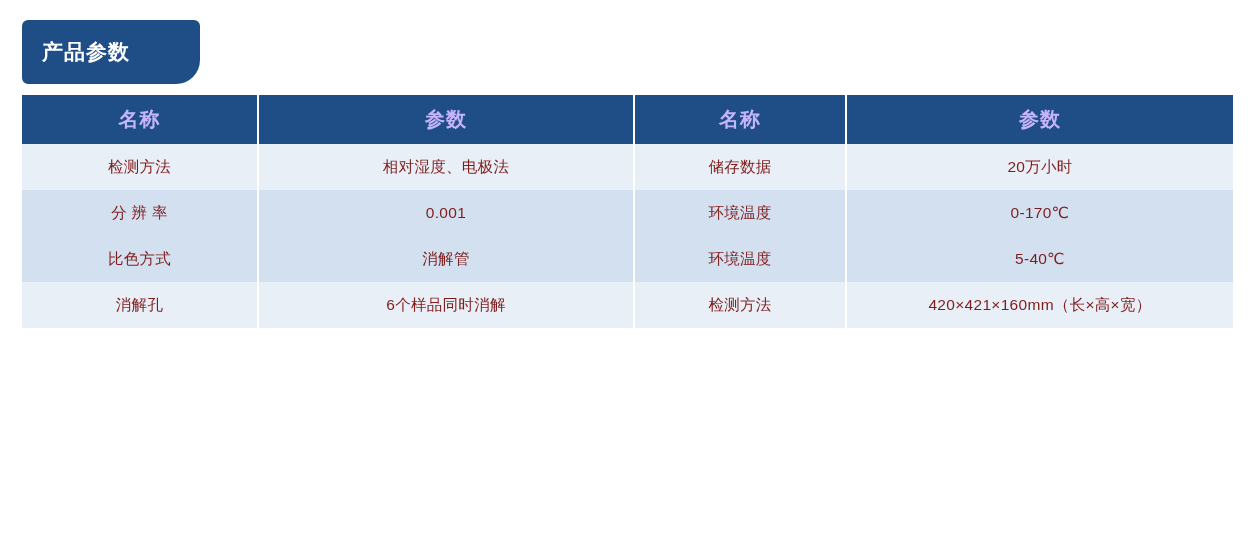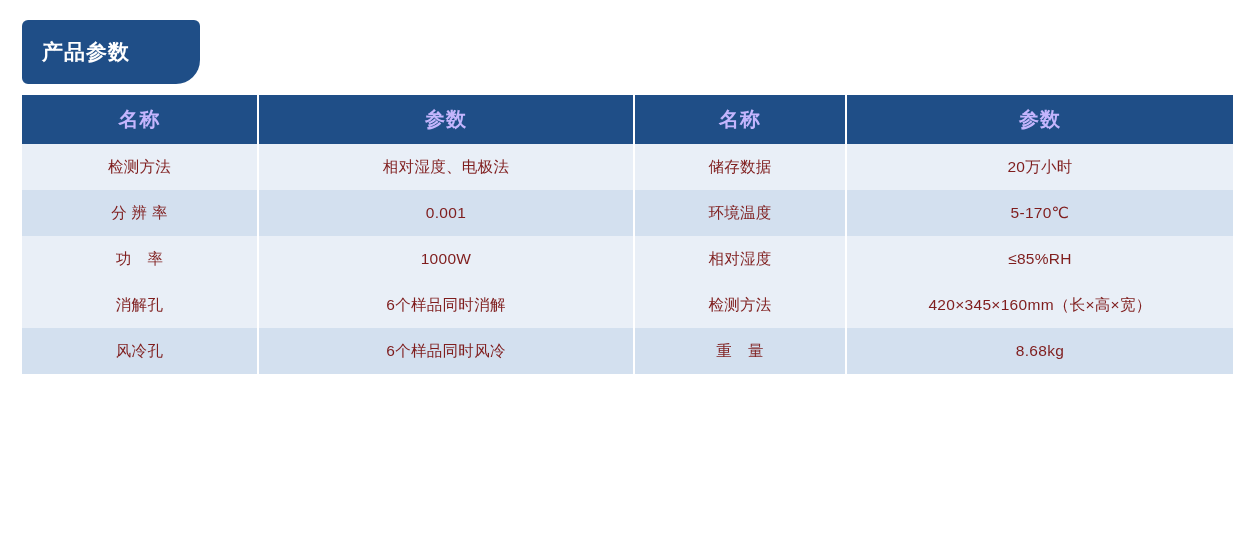--- a/index.html
+++ b/index.html
@@ -124,36 +124,30 @@
       <tr class="odd">
         <td class="col-name">检测方法</td>
         <td>相对湿度、电极法</td>
         <td class="col-name3">储存数据</td>
         <td>20万小时</td>
       </tr>
       <tr class="even">
         <td class="col-name">分 辨 率</td>
         <td>0.001</td>
         <td class="col-name3">环境温度</td>
-        <td>5-170℃</td>
+        <td>0-170℃</td>
       </tr>
-      <tr class="odd">
-        <td class="col-name">功　率</td>
-        <td>1000W</td>
-        <td class="col-name3">相对湿度</td>
-        <td>≤85%RH</td>
+      <tr class="even">
+        <td class="col-name">比色方式</td>
+        <td>消解管</td>
+        <td class="col-name3">环境温度</td>
+        <td>5-40℃</td>
       </tr>
       <tr class="odd">
         <td class="col-name">消解孔</td>
         <td>6个样品同时消解</td>
         <td class="col-name3">检测方法</td>
-        <td>420×345×160mm（长×高×宽）</td>
-      </tr>
-      <tr class="even">
-        <td class="col-name">风冷孔</td>
-        <td>6个样品同时风冷</td>
-        <td class="col-name3">重　量</td>
-        <td>8.68kg</td>
+        <td>420×421×160mm（长×高×宽）</td>
       </tr>
     </tbody>
   </table>
 
 </div>
 
 </body></html>

